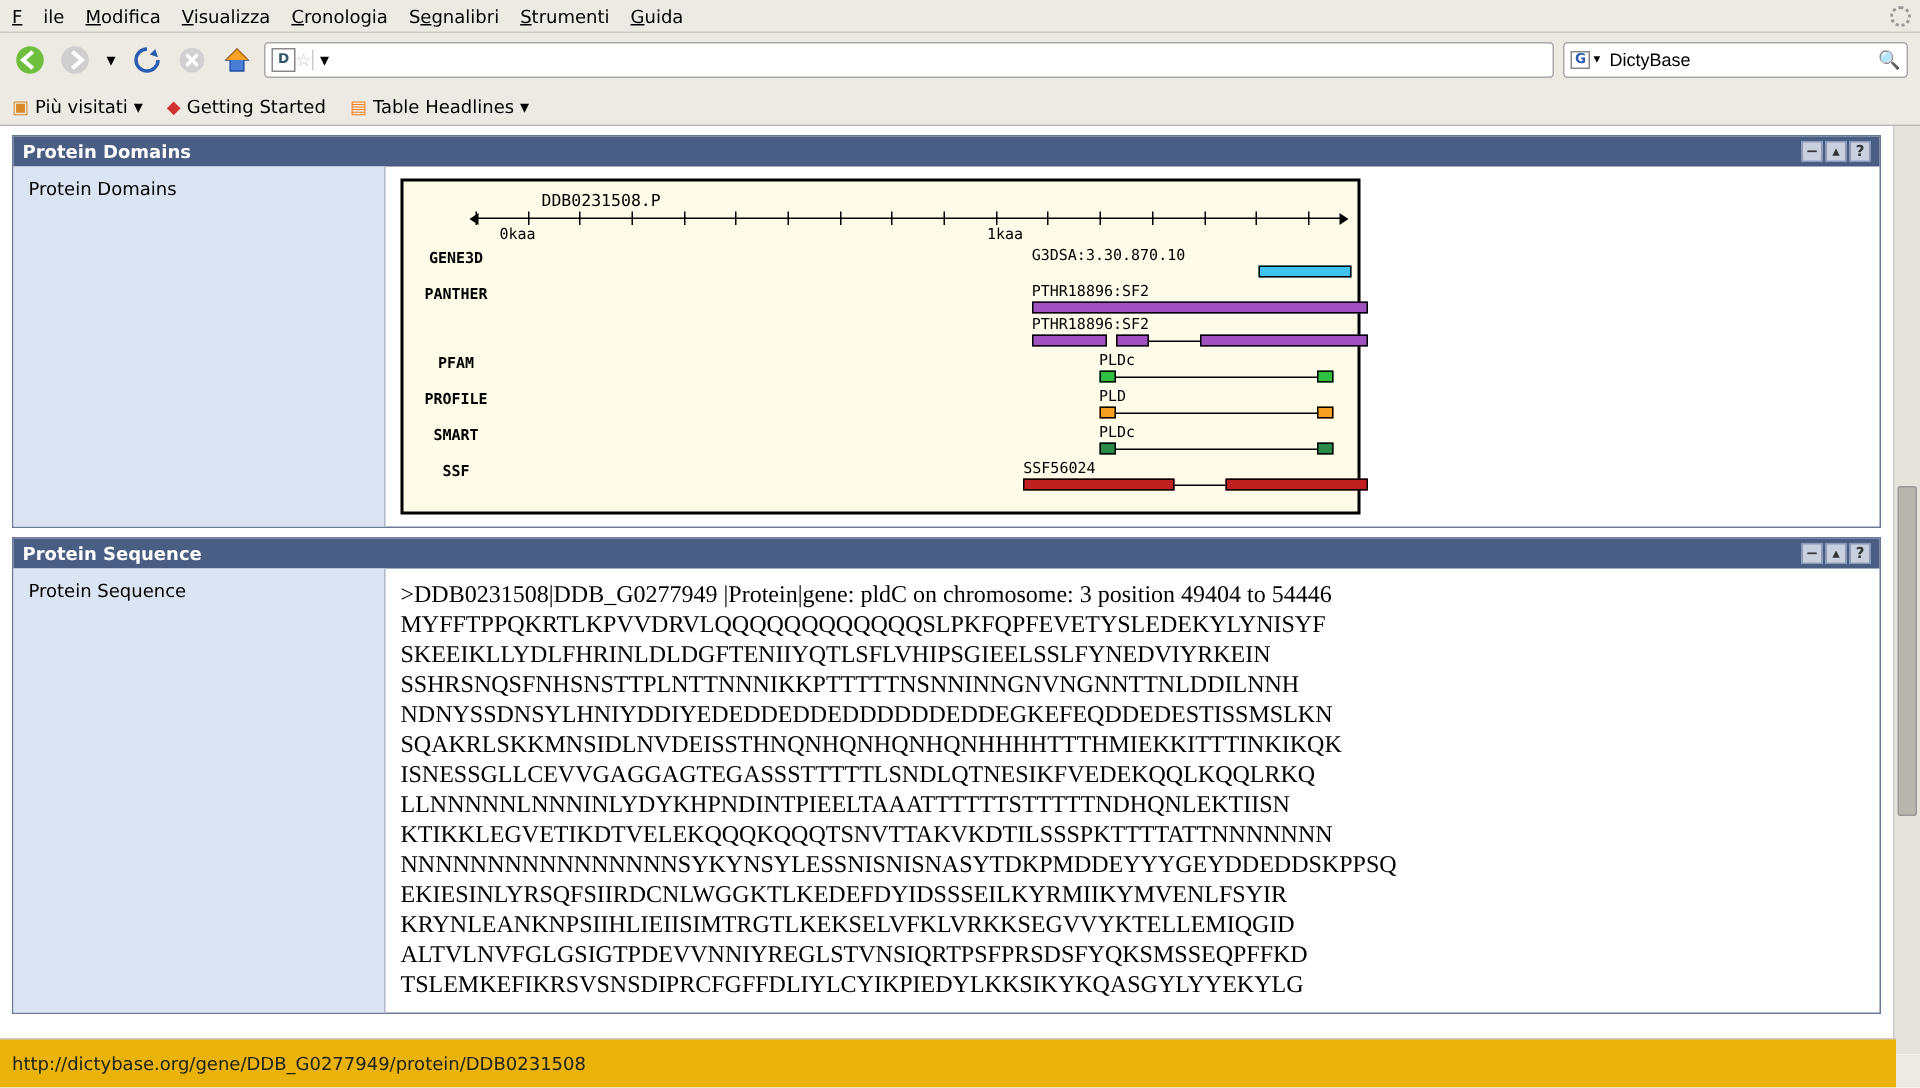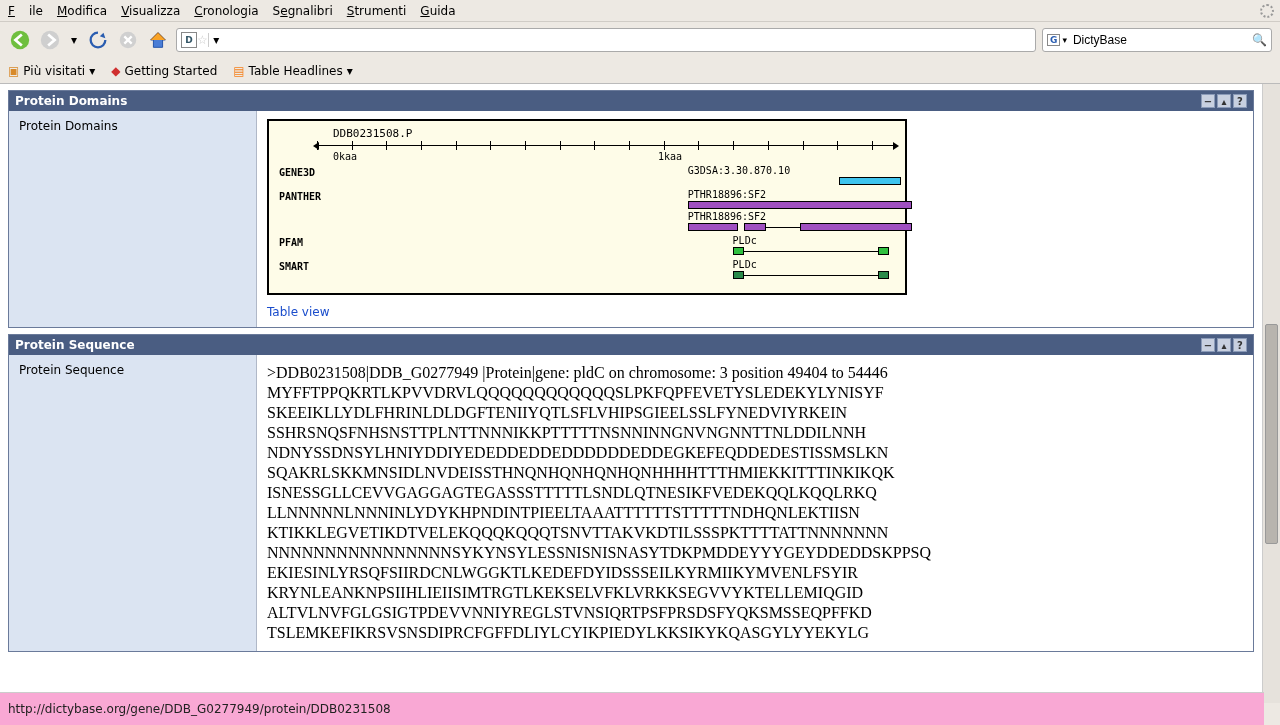--- a/index.html
+++ b/index.html
@@ -27,42 +27,42 @@
 .panel-hdr { background: #4a5d82; color: #fff; font-weight: bold; padding: 3px 6px; display: flex; align-items: center; justify-content: space-between; font-size: 12px; }
 .panel-hdr .ctrls { display: flex; gap: 2px; }
 .panel-hdr .ctrls span { width: 14px; height: 14px; background: #c8d0e0; color: #333; display: flex; align-items: center; justify-content: center; font-size: 10px; border: 1px solid #8a9ab8; cursor: default; }
 .panel-body { display: flex; }
 .side-label { width: 248px; background: #dbe4f2; padding: 8px 10px; border-right: 1px solid #b0b8c8; font-size: 12px; }
 .panel-main { flex: 1; padding: 8px 10px; }
 
 .hint { font-size: 12px; margin-bottom: 12px; }
 .trackbox { border: 2px solid #000; background: #fefce8; font-family: monospace; font-size: 11px; padding: 6px 10px 10px 10px; width: 640px; }
 .ruler-row { position: relative; height: 38px; margin-left: 38px; }
-.ruler-label { position: absolute; left: 16px; top: 0; text-align: center; }
+.ruler-label { position: absolute; left: 44px; top: 0; text-align: center; }
 .ruler-line { position: absolute; left: 0; right: 0; top: 18px; height: 1px; background: #000; }
 .ruler-line::before, .ruler-line::after { content: ""; position: absolute; width: 0; height: 0; border-top: 4px solid transparent; border-bottom: 4px solid transparent; top: -3px; }
 .ruler-line::before { left: -4px; border-right: 6px solid #000; }
 .ruler-line::after { right: -4px; border-left: 6px solid #000; }
 .tick { position: absolute; top: 14px; width: 1px; height: 9px; background: #000; }
 .tick-lab { position: absolute; top: 24px; font-size: 10px; }
 
 .track { display: flex; align-items: flex-start; margin-bottom: 2px; }
-.track-name { width: 56px; text-align: left; font-weight: bold; font-size: 10px; padding-right: 6px; padding-top: 2px; }
+.track-name { width: 56px; text-align: center; font-weight: bold; font-size: 10px; padding-right: 6px; padding-top: 2px; }
 .track-body { flex: 1; position: relative; }
 .dom-row { position: relative; height: 22px; text-decoration: underline; }
 .dom-label { position: absolute; font-size: 10px; top: 0; }
 .seg { position: absolute; height: 8px; top: 12px; border: 1px solid #000; }
 .thin { position: absolute; height: 1px; top: 16px; background: #000; }
 
 .tableview { margin-top: 10px; }
 .tableview a { color: #1a4dcc; text-decoration: none; font-size: 12px; }
 
 .seq { font-family: Liberation Serif, serif; font-size: 16px; white-space: pre; line-height: 1.25; }
 
-.statusbar { position: absolute; left: 0; right: 16px; bottom: 0; height: 22px; background: #f9a8d4; border-top: 1px solid #ccc; padding: 16px 8px; font-size: 12px; color: #222; display: flex; align-items: center; }
+.statusbar { position: absolute; left: 0; right: 16px; bottom: 0; height: 22px; background: #eab308; border-top: 1px solid #ccc; padding: 16px 8px; font-size: 12px; color: #222; display: flex; align-items: center; }
 
 .spinner { position: absolute; right: 6px; top: 4px; width: 14px; height: 14px; border: 2px dotted #999; border-radius: 50%; }
 
 svg.ico { width: 22px; height: 22px; }
 </style>
 </head>
 <body>
 
 <div class="menubar">
   <span><u>F</u><span></span>ile</span>
@@ -211,36 +211,57 @@
             <div class="track-body">
               <div class="dom-row">
                 <span class="dom-label" style="left:71%;">PLDc</span>
                 <div class="seg" style="left:71%;width:2%;background:#30c040;"></div>
                 <div class="thin" style="left:73%;width:24%;"></div>
                 <div class="seg" style="left:97%;width:2%;background:#30c040;"></div>
               </div>
             </div>
           </div>
 
+          <div class="track">
+            <div class="track-name">PROFILE</div>
+            <div class="track-body">
+              <div class="dom-row">
+                <span class="dom-label" style="left:71%;">PLD</span>
+                <div class="seg" style="left:71%;width:2%;background:#f5a020;"></div>
+                <div class="thin" style="left:73%;width:24%;"></div>
+                <div class="seg" style="left:97%;width:2%;background:#f5a020;"></div>
+              </div>
+            </div>
+          </div>
 
           <div class="track">
             <div class="track-name">SMART</div>
             <div class="track-body">
               <div class="dom-row">
                 <span class="dom-label" style="left:71%;">PLDc</span>
                 <div class="seg" style="left:71%;width:2%;background:#2a8a4a;"></div>
                 <div class="thin" style="left:73%;width:24%;"></div>
                 <div class="seg" style="left:97%;width:2%;background:#2a8a4a;"></div>
               </div>
             </div>
           </div>
 
+          <div class="track">
+            <div class="track-name">SSF</div>
+            <div class="track-body">
+              <div class="dom-row">
+                <span class="dom-label" style="left:62%;">SSF56024</span>
+                <div class="seg" style="left:62%;width:18%;background:#c02020;"></div>
+                <div class="thin" style="left:80%;width:6%;"></div>
+                <div class="seg" style="left:86%;width:17%;background:#c02020;"></div>
+              </div>
+            </div>
+          </div>
         </div>
 
-        <div class="tableview"><a href="#">Table view</a></div>
       </div>
     </div>
   </div>
 
   <div class="panel">
     <div class="panel-hdr">
       <span>Protein Sequence</span>
       <div class="ctrls">
         <span>−</span>
         <span>▴</span>

